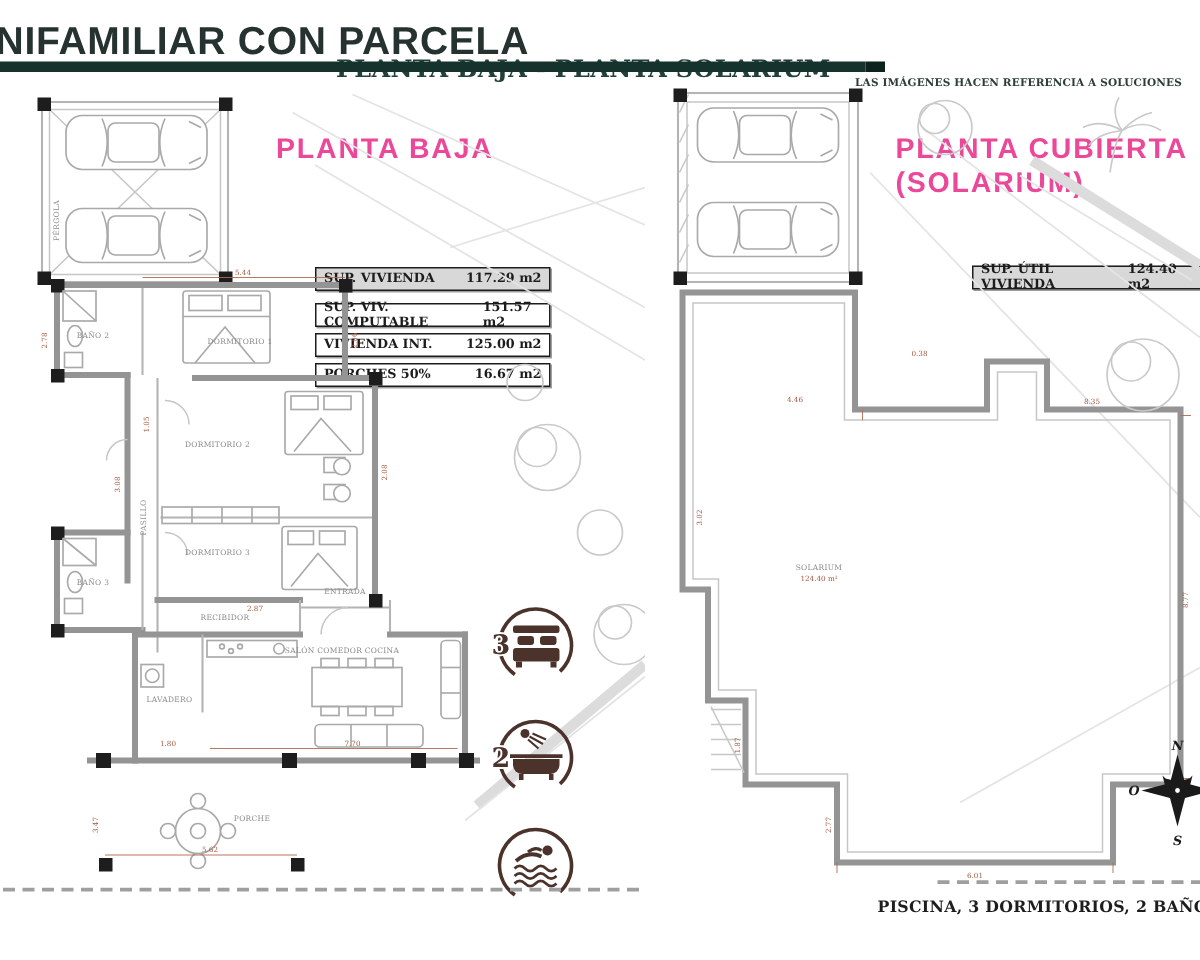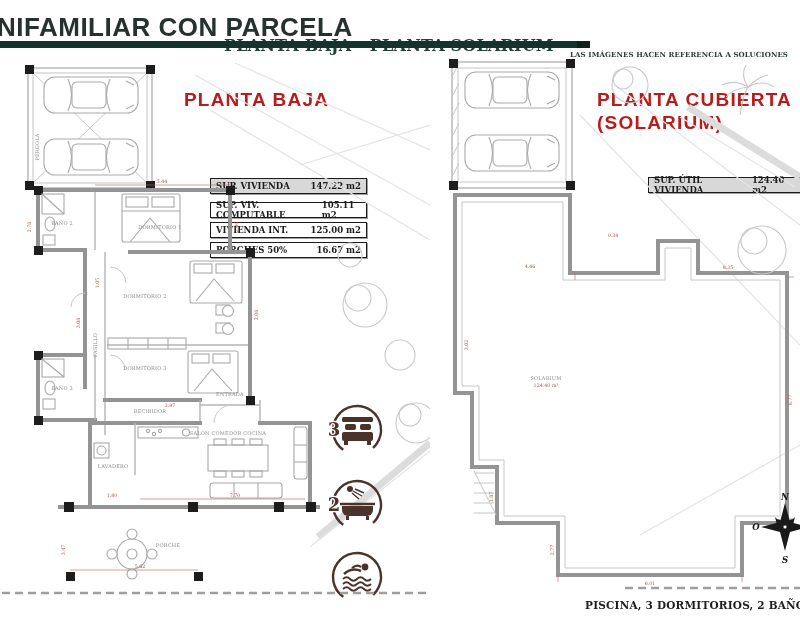--- a/index.html
+++ b/index.html
@@ -11,21 +11,21 @@
   .header-title{left:-3px;top:12px;font-family:"Liberation Sans",sans-serif;
       font-weight:800;font-size:26px;letter-spacing:0.5px;color:#26322f;white-space:nowrap;}
   .header-subtitle{left:224px;top:22px;font-size:16px;font-weight:bold;color:#234038;
       letter-spacing:0.2px;white-space:nowrap;margin-top:14px;}
   .disclaimer{right:12px;top:8px;text-align:right;font-size:7px;font-weight:bold;
       color:#2c3d38;line-height:1.6;letter-spacing:0.1px;margin-top:41px;}
   .header-bar{left:0;top:41px;width:577px;height:7px;background:#16322c;}
   .header-bar-cap{left:577px;top:41px;width:13px;height:7px;background:#0d211d;}
 
   
-  .plan-title{font-family:"Liberation Sans",sans-serif;font-weight:800;color:#b91c1c;
+  .plan-title{font-family:"Liberation Sans",sans-serif;font-weight:800;color:#ec4899;
       font-size:19px;letter-spacing:1.2px;white-space:nowrap;line-height:23px;}
   .title-baja{left:184px;top:88px;}
   .title-cubierta{left:597px;top:88px;}
 
   
   .surface-table{left:210px;top:178px;width:157px;}
   .srow{display:flex;justify-content:space-between;align-items:center;
       border:1.3px solid #1c1c1c;height:14px;padding:0 5px;font-size:8.5px;
       font-weight:bold;color:#1c1c1c;background:#ffffff;
       box-shadow:1px 1px 0 rgba(40,40,40,0.45);}
@@ -69,25 +69,25 @@
   <div>LAS IMÁGENES HACEN REFERENCIA A SOLUCIONES</div>
 </div>
 <div class="abs header-bar"></div>
 <div class="abs header-bar-cap"></div>
 
 <div class="abs plan-title title-baja">PLANTA BAJA</div>
 
 <div class="abs surface-table">
   <div class="srow hl gap-lg">
     <span>SUP. VIVIENDA</span>
-    <span>147.22 m2</span>
+    <span>117.29 m2</span>
   </div>
   <div class="srow gap-sm">
     <span>SUP. VIV. COMPUTABLE</span>
-    <span>105.11 m2</span>
+    <span>151.57 m2</span>
   </div>
   <div class="srow gap-sm">
     <span>VIVIENDA INT.</span>
     <span>125.00 m2</span>
   </div>
   <div class="srow">
     <span>PORCHES 50%</span>
     <span>16.67 m2</span>
   </div>
 </div>

